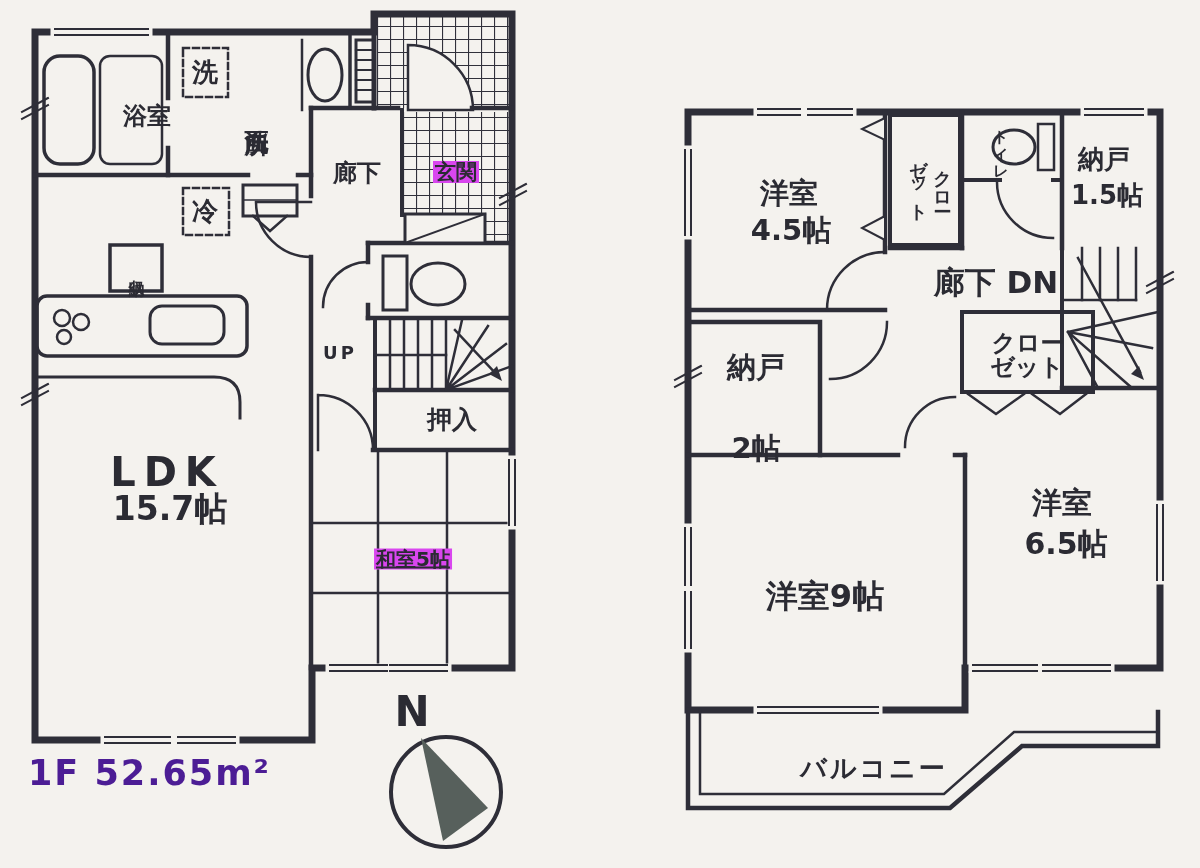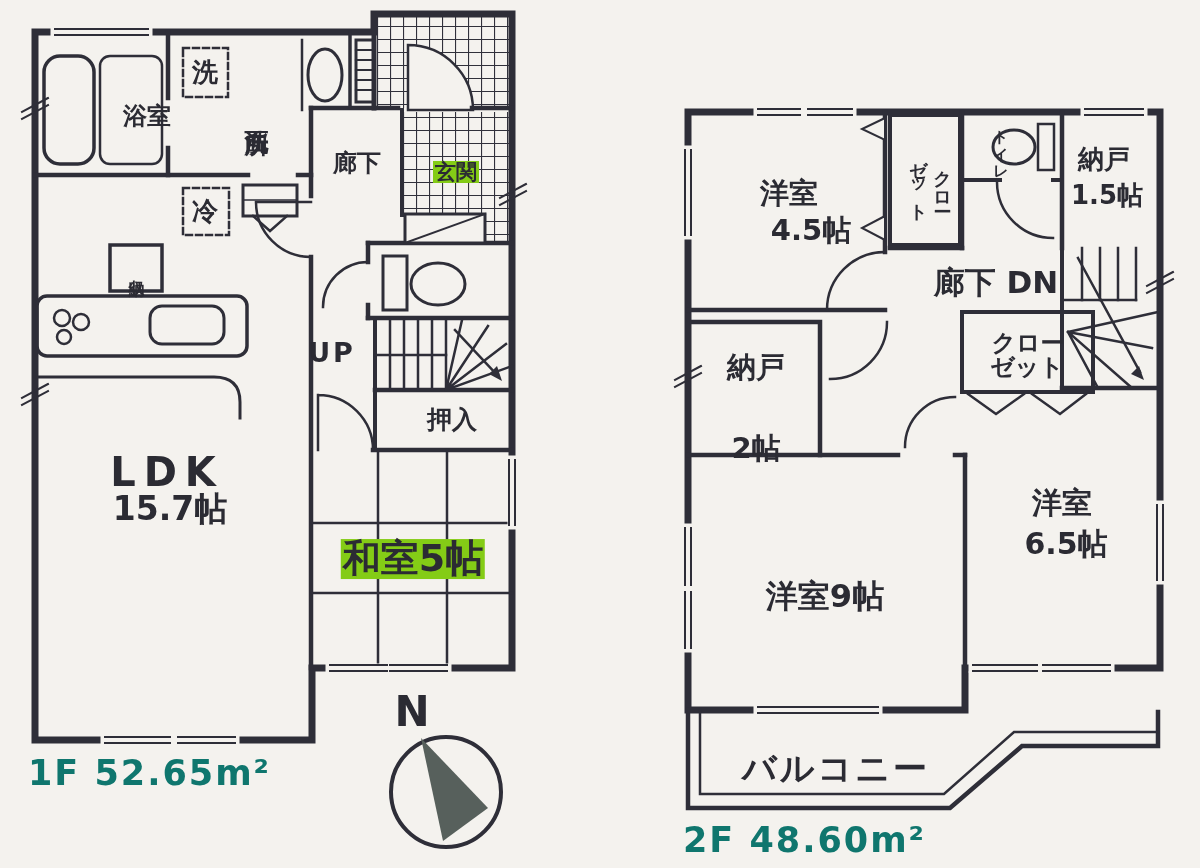--- a/index.html
+++ b/index.html
@@ -10,23 +10,23 @@
   .plan-svg{position:absolute;left:0;top:0;}
   .lbl{
     position:absolute;transform:translate(-50%,-50%);
     color:#2b2b33;font-weight:700;white-space:nowrap;line-height:1.05;
     font-family:"DejaVu Sans",sans-serif;
   }
   .vtext{
     writing-mode:vertical-rl;text-orientation:upright;white-space:normal;
     letter-spacing:1px;
   }
-  .bgpatch{background:#84cc16;padding:0 2px;}
+  .bgpatch{background:#d946ef;padding:0 2px;}
   .area-lbl{
-    position:absolute;color:#0f766e;font-weight:700;font-size:35px;
+    position:absolute;color:#4c1d95;font-weight:700;font-size:35px;
     letter-spacing:2px;white-space:nowrap;
     font-family:"DejaVu Sans",sans-serif;
   }
 </style>
 </head>
 <body>
 
 <div class="sheet">
 
 <svg class="plan-svg" width="1200" height="868" viewBox="0 0 1200 868">
@@ -223,42 +223,41 @@
     <circle cx="446" cy="792" r="55" fill="none" stroke="#2e2e38" stroke-width="4"></circle>
     <polygon points="421,738 488,808 443,841" fill="#57605c" stroke="none"></polygon>
   </g>
 </svg>
 
 <div class="lbl" style="left:147px;top:117px;font-size:24px;">浴室</div>
 <div class="lbl" style="left:205px;top:73px;font-size:26px;">洗</div>
 <div class="lbl vtext" style="left:256px;top:112px;font-size:24px;">洗面所</div>
 <div class="lbl" style="left:205px;top:212px;font-size:26px;">冷</div>
 <div class="lbl vtext" style="left:136px;top:268px;font-size:16px;">収納</div>
-<div class="lbl" style="left:357px;top:164px;font-size:24px;text-align:center;">廊下</div>
+<div class="lbl" style="left:357px;top:174px;font-size:24px;text-align:center;">廊下</div>
 <div class="lbl bgpatch" style="left:456px;top:172px;font-size:21px;">玄関</div>
-<div class="lbl" style="left:332px;top:353px;font-size:27px;letter-spacing:3px;">UP</div>
+<div class="lbl" style="left:340px;top:353px;font-size:18px;letter-spacing:3px;">UP</div>
 <div class="lbl" style="left:452px;top:420px;font-size:25px;">押入</div>
-<div class="lbl bgpatch" style="left:413px;top:559px;font-size:38px;">和室5帖</div>
+<div class="lbl bgpatch" style="left:413px;top:559px;font-size:20px;text-decoration:underline;">和室5帖</div>
 <div class="lbl" style="left:167px;top:472px;font-size:40px;letter-spacing:8px;">LDK</div>
 <div class="lbl" style="left:170px;top:509px;font-size:33px;">15.7帖</div>
 <div class="area-lbl" style="left:28px;top:753px;">1F 52.65m²</div>
 
 <div class="lbl" style="left:412px;top:712px;font-size:42px;">N</div>
 
 <div class="lbl" style="left:789px;top:193px;font-size:29px;">洋室</div>
-<div class="lbl" style="left:791px;top:230px;font-size:29px;margin-left:20px;">4.5帖</div>
+<div class="lbl" style="left:791px;top:230px;font-size:29px;">4.5帖</div>
 <div class="lbl vtext" style="left:942px;top:180px;font-size:18px;">クロー</div>
 <div class="lbl vtext" style="left:918px;top:180px;font-size:18px;">ゼット</div>
 <div class="lbl vtext" style="left:1000px;top:146px;font-size:15px;">トイレ</div>
 <div class="lbl" style="left:1104px;top:160px;font-size:26px;">納戸</div>
 <div class="lbl" style="left:1107px;top:196px;font-size:26px;">1.5帖</div>
 <div class="lbl" style="left:996px;top:282px;font-size:31px;">廊下 DN</div>
 <div class="lbl" style="left:1028px;top:344px;font-size:24px;">クロー</div>
 <div class="lbl" style="left:1027px;top:368px;font-size:24px;">ゼット</div>
 <div class="lbl" style="left:756px;top:367px;font-size:29px;">納戸</div>
 <div class="lbl" style="left:756px;top:404px;font-size:29px;margin-top:44px;">2帖</div>
 <div class="lbl" style="left:825px;top:597px;font-size:32px;text-align:right;">洋室9帖</div>
 <div class="lbl" style="left:1062px;top:503px;font-size:30px;">洋室</div>
 <div class="lbl" style="left:1066px;top:544px;font-size:30px;">6.5帖</div>
-<div class="lbl" style="left:836px;top:769px;font-size:34px;letter-spacing:3px;">バルコニー</div>
-<div class="area-lbl" style="left:683px;top:820px;">2F 48.60m²</div>
+<div class="lbl" style="left:874px;top:769px;font-size:26px;letter-spacing:3px;">バルコニー</div>
 
 </div>
 
 </body></html>

